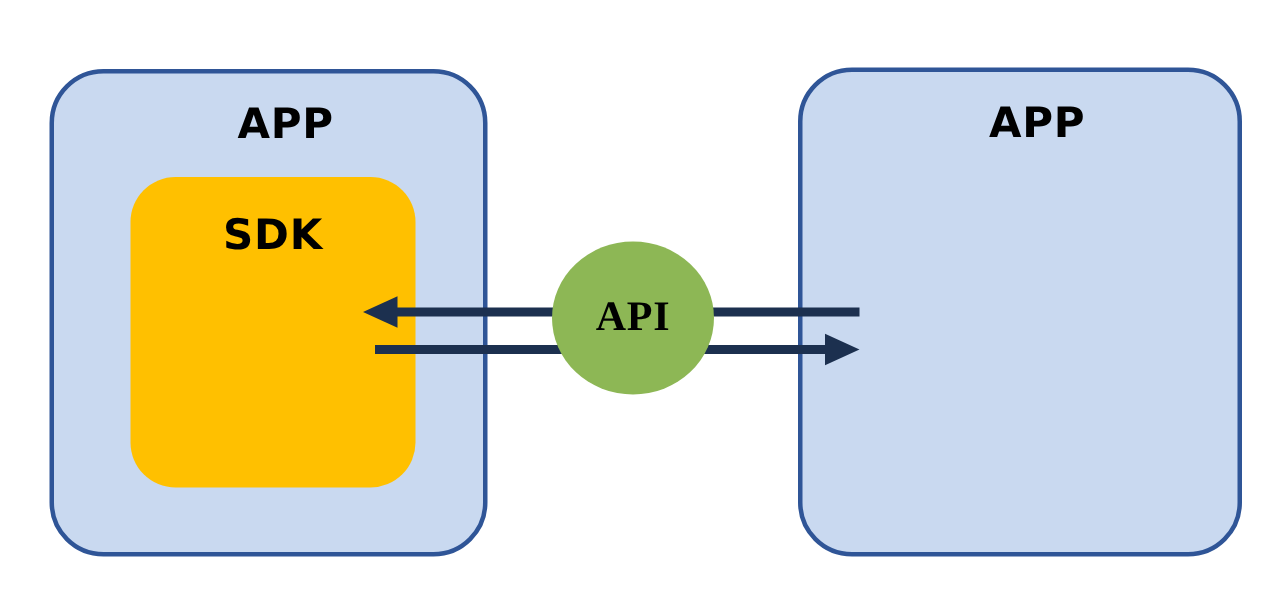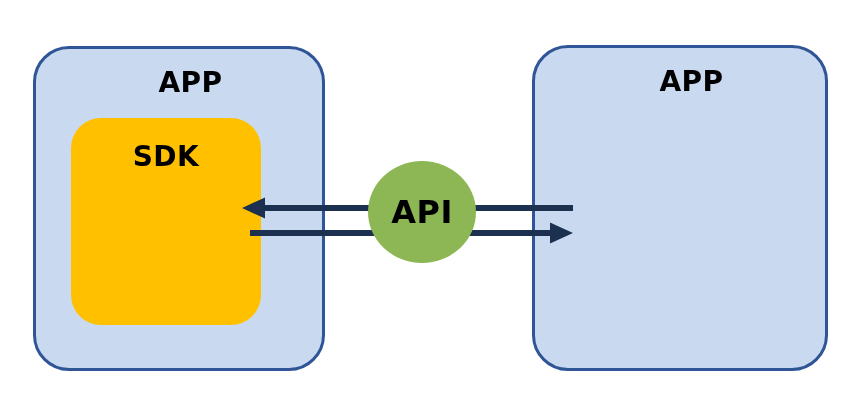--- a/index.html
+++ b/index.html
@@ -41,21 +41,21 @@
     text-align: center;
     font-weight: 700;
     font-size: 28px;
     letter-spacing: 0.5px;
     color: var(--text, #000000);
     padding-top: 17px;
     user-select: none;
   }
   .sdk-box {
     position: absolute;
-    left: 35px;
+    left: 51px;
     top: 69px;
     width: 190px;
     height: 207px;
     background: var(--sdk-fill, #ffc000);
     border-radius: 30px;
   }
   .sdk-box .box-label {
     padding-top: 22px;
   }
   .arrows {
@@ -80,24 +80,25 @@
     height: 102px;
     border-radius: 50%;
     background: var(--api-fill, #8db755);
     z-index: 3;
     display: flex;
     align-items: center;
     justify-content: center;
   }
   .api-circle span {
     font-weight: 700;
-    font-size: 32px;
+    font-size: 28px;
     letter-spacing: 0.5px;
     color: var(--text, #000000);
     user-select: none;
+    font-family: Liberation Serif, serif;
   }
 </style>
 </head>
 <body>
 
 <div class="canvas">
 
   <div class="app-box left">
     <div class="box-label">APP</div>
     <div class="sdk-box">

